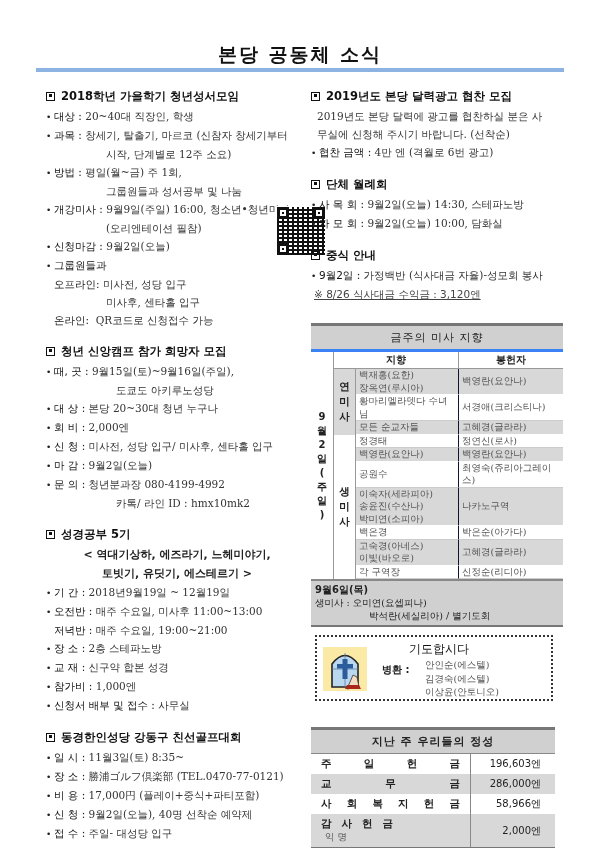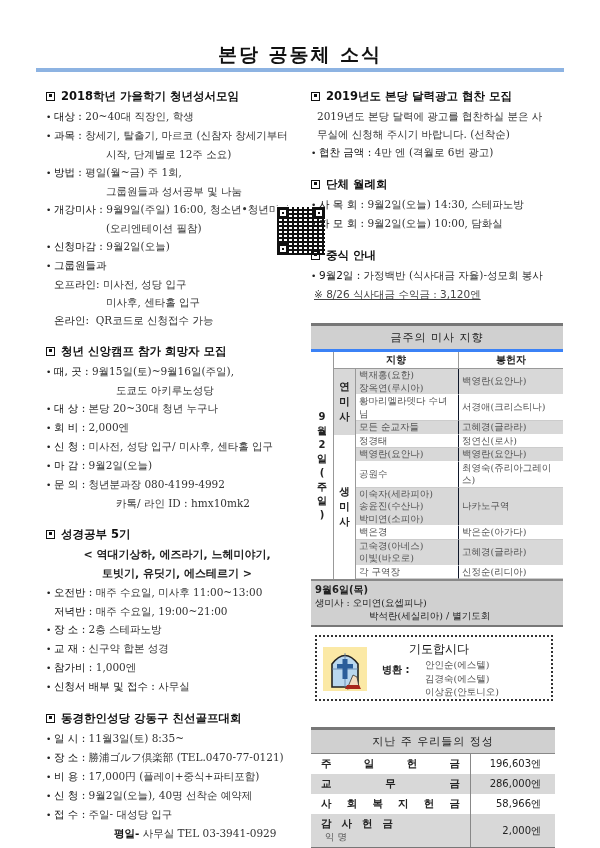--- a/index.html
+++ b/index.html
@@ -71,21 +71,21 @@
     margin-top: 8px; margin-left: 4px; width: 238px; height: 66px; border: 2px dotted #333; position: relative;
   }
   .church-icon { position: absolute; left: 6px; top: 10px; width: 44px; height: 44px; background: #fbe9a6; }
   .church-icon svg { width: 44px; height: 44px; }
   .pray-title { position: absolute; left: 92px; top: 4px; font-family: "DejaVu Sans", sans-serif; font-size: 12px; color: #111; }
   .pray-lbl { position: absolute; left: 65px; top: 26px; font-family: "DejaVu Sans", sans-serif; font-weight: bold; font-size: 10px; }
   .pray-names { position: absolute; left: 108px; top: 21px; font-size: 9.5px; line-height: 13.5px; color: #555; }
 
   
   .offer { margin-top: 26px; width: 244px; border-top: 3px solid #777; border-bottom: 2px solid #777; font-family: "DejaVu Sans", sans-serif; }
-  .offer-head { background: #d0d0d0; text-align: center; font-size: 11px; padding: 4px 0; border-bottom: 1px solid #888; letter-spacing: 1px; }
+  .offer-head { background: #d0d0d0; text-align: center; font-size: 11px; padding: 4px 0; border-bottom: 1px solid #888; letter-spacing: 1px; font-weight: bold; }
   .offer-row { display: grid; grid-template-columns: 160px 1fr; font-size: 10.5px; }
   .offer-row .k { padding: 3px 10px; font-weight: bold; border-right: 1px solid #888; letter-spacing: 0; }
   .offer-row .v { padding: 3px 14px 3px 0; text-align: center; font-size: 10px; display: flex; align-items: center; justify-content: flex-end; }
   .offer-row.g { background: #d8d8d8; }
   .offer-row.w { background: #fff; }
   .k-spread { display: flex; justify-content: space-between; }
   .k-sub { font-weight: normal; font-family: "DejaVu Serif", serif; font-size: 9.5px; color: #555; padding-left: 4px; }
 </style>
 </head>
 <body>
@@ -139,20 +139,21 @@
   </div>
 
   <div class="sec">
     <div class="sec-title">
         <span class="sq-icon"></span>
         <span>성경공부 5기</span>
       </div>
     <div class="center-bold">&lt; 역대기상하, 에즈라기, 느헤미야기,</div>
     <div class="center-bold">토빗기, 유딧기, 에스테르기 &gt;</div>
     <div id="bs-items">
+        <div class="line"><span class="bullet">•</span><span class="lbl">기   간</span> : <span class="val">2018년9월19일 ~ 12월19일</span></div>
         <div class="line"><span class="bullet">•</span><span class="lbl">오전반</span> : <span class="val">매주 수요일, 미사후 11:00~13:00</span></div>
         <div class="line"><span class="bullet"></span><span class="lbl">저녁반</span> : <span class="val">매주 수요일, 19:00~21:00</span></div>
         <div class="line"><span class="bullet">•</span><span class="lbl">장   소</span> : <span class="val">2층 스테파노방</span></div>
         <div class="line"><span class="bullet">•</span><span class="lbl">교   재</span> : <span class="val">신구약 합본 성경</span></div>
         <div class="line"><span class="bullet">•</span><span class="lbl">참가비</span> : <span class="val">1,000엔</span></div>
         <div class="line"><span class="bullet">•</span><span class="lbl">신청서 배부 및 접수</span> : <span class="val">사무실</span></div>
       </div>
   </div>
 
   <div class="sec">

